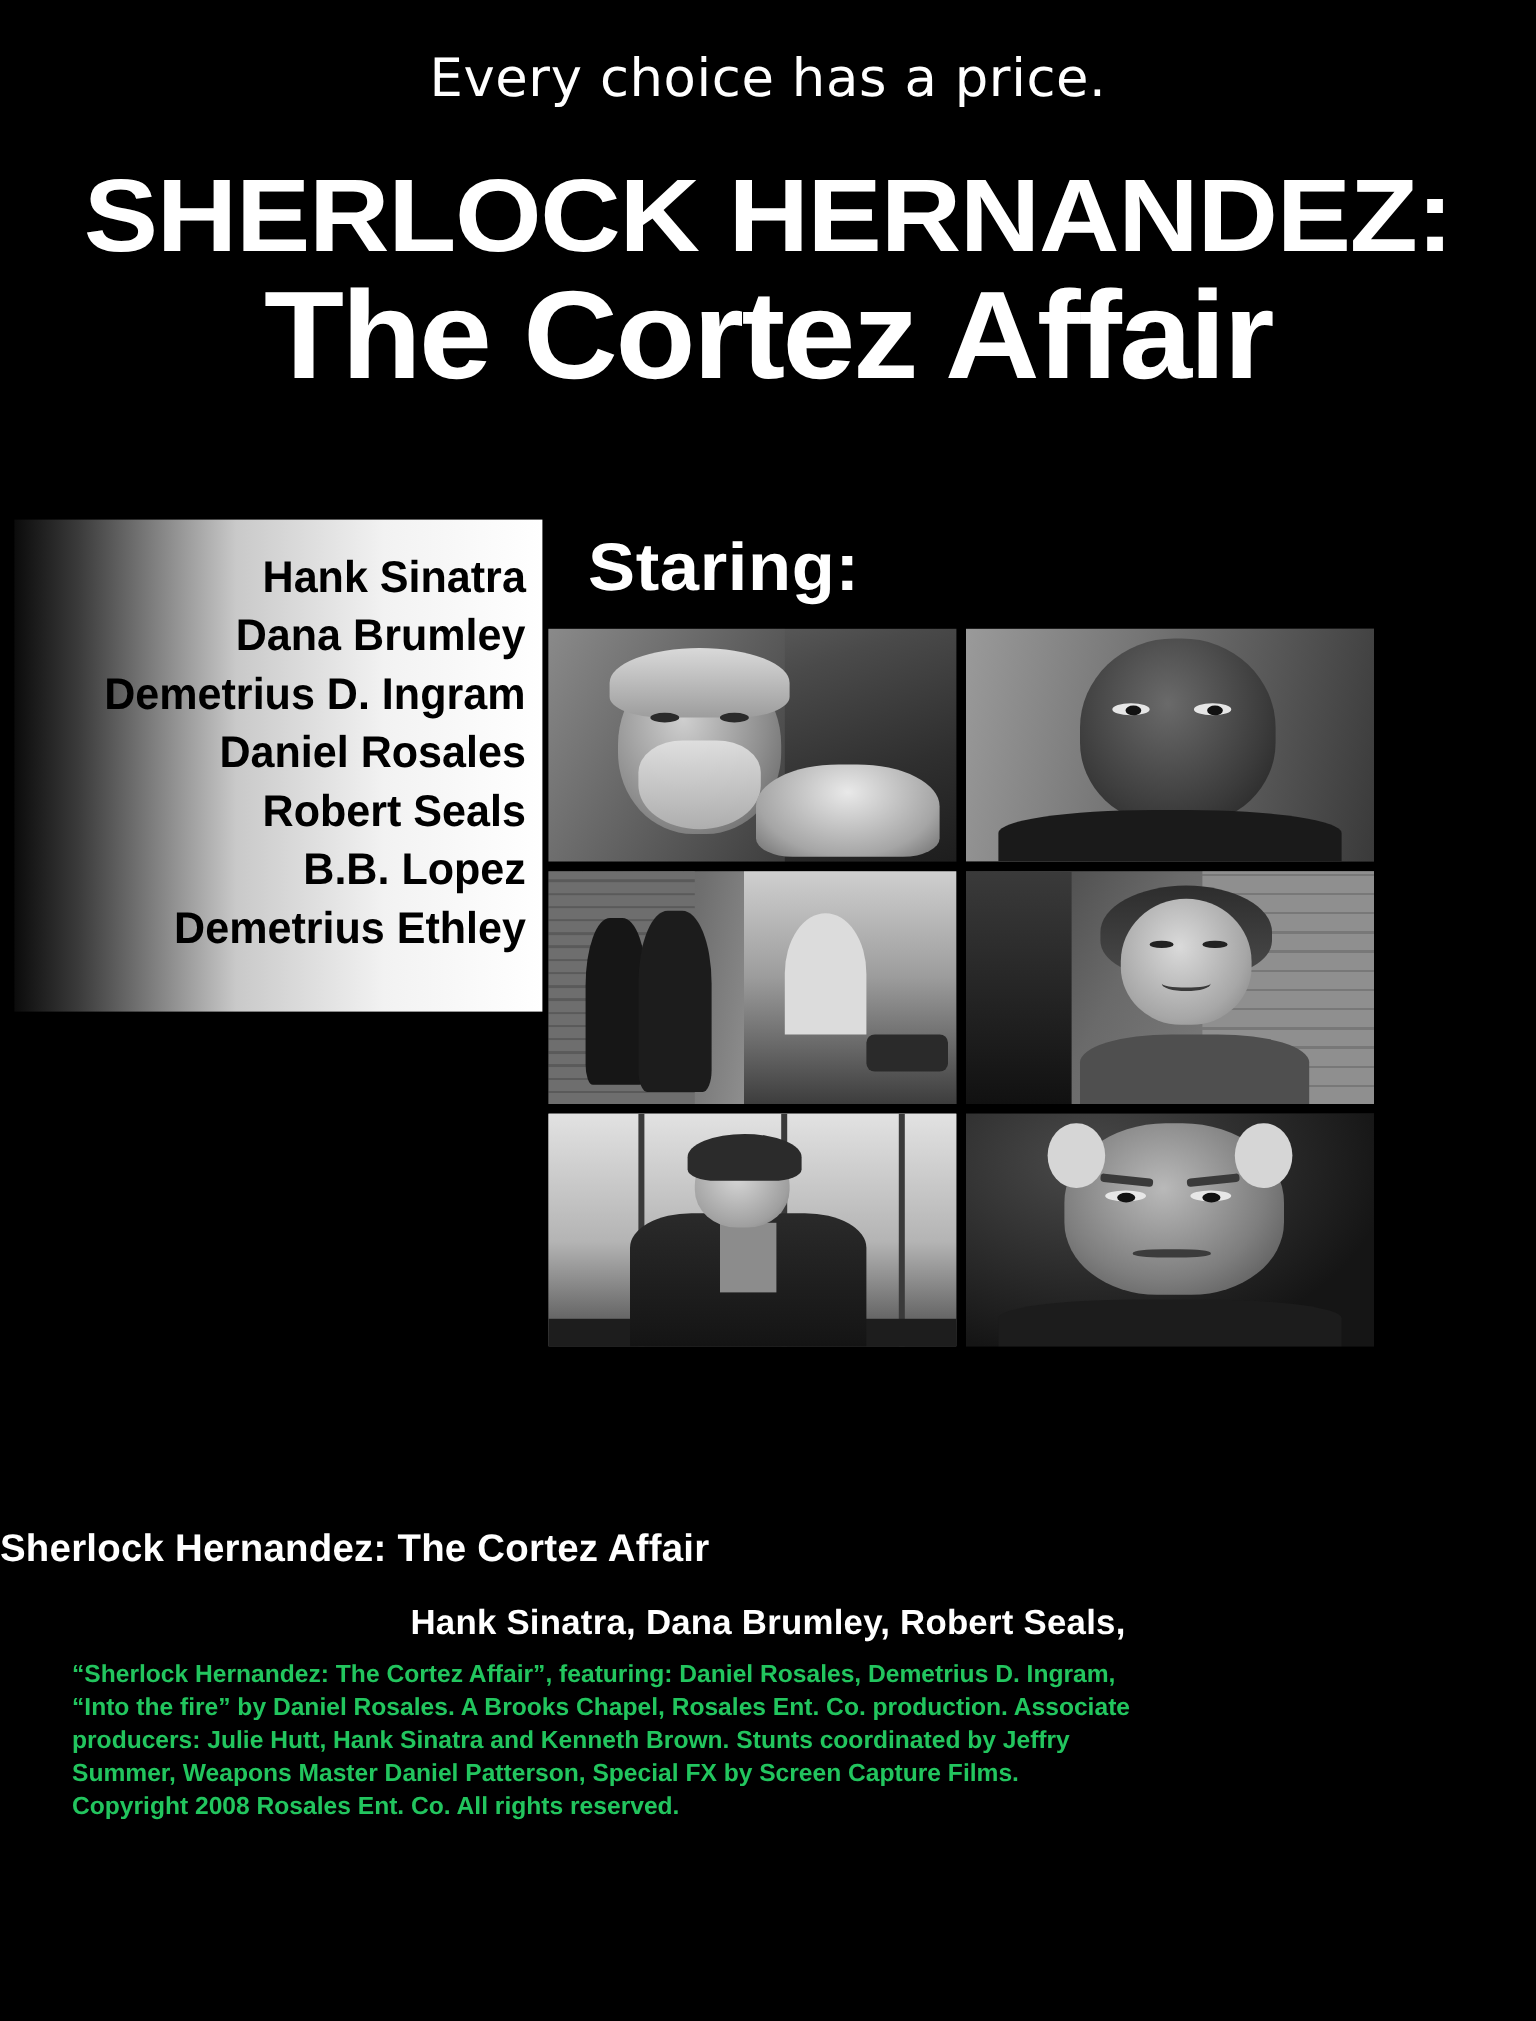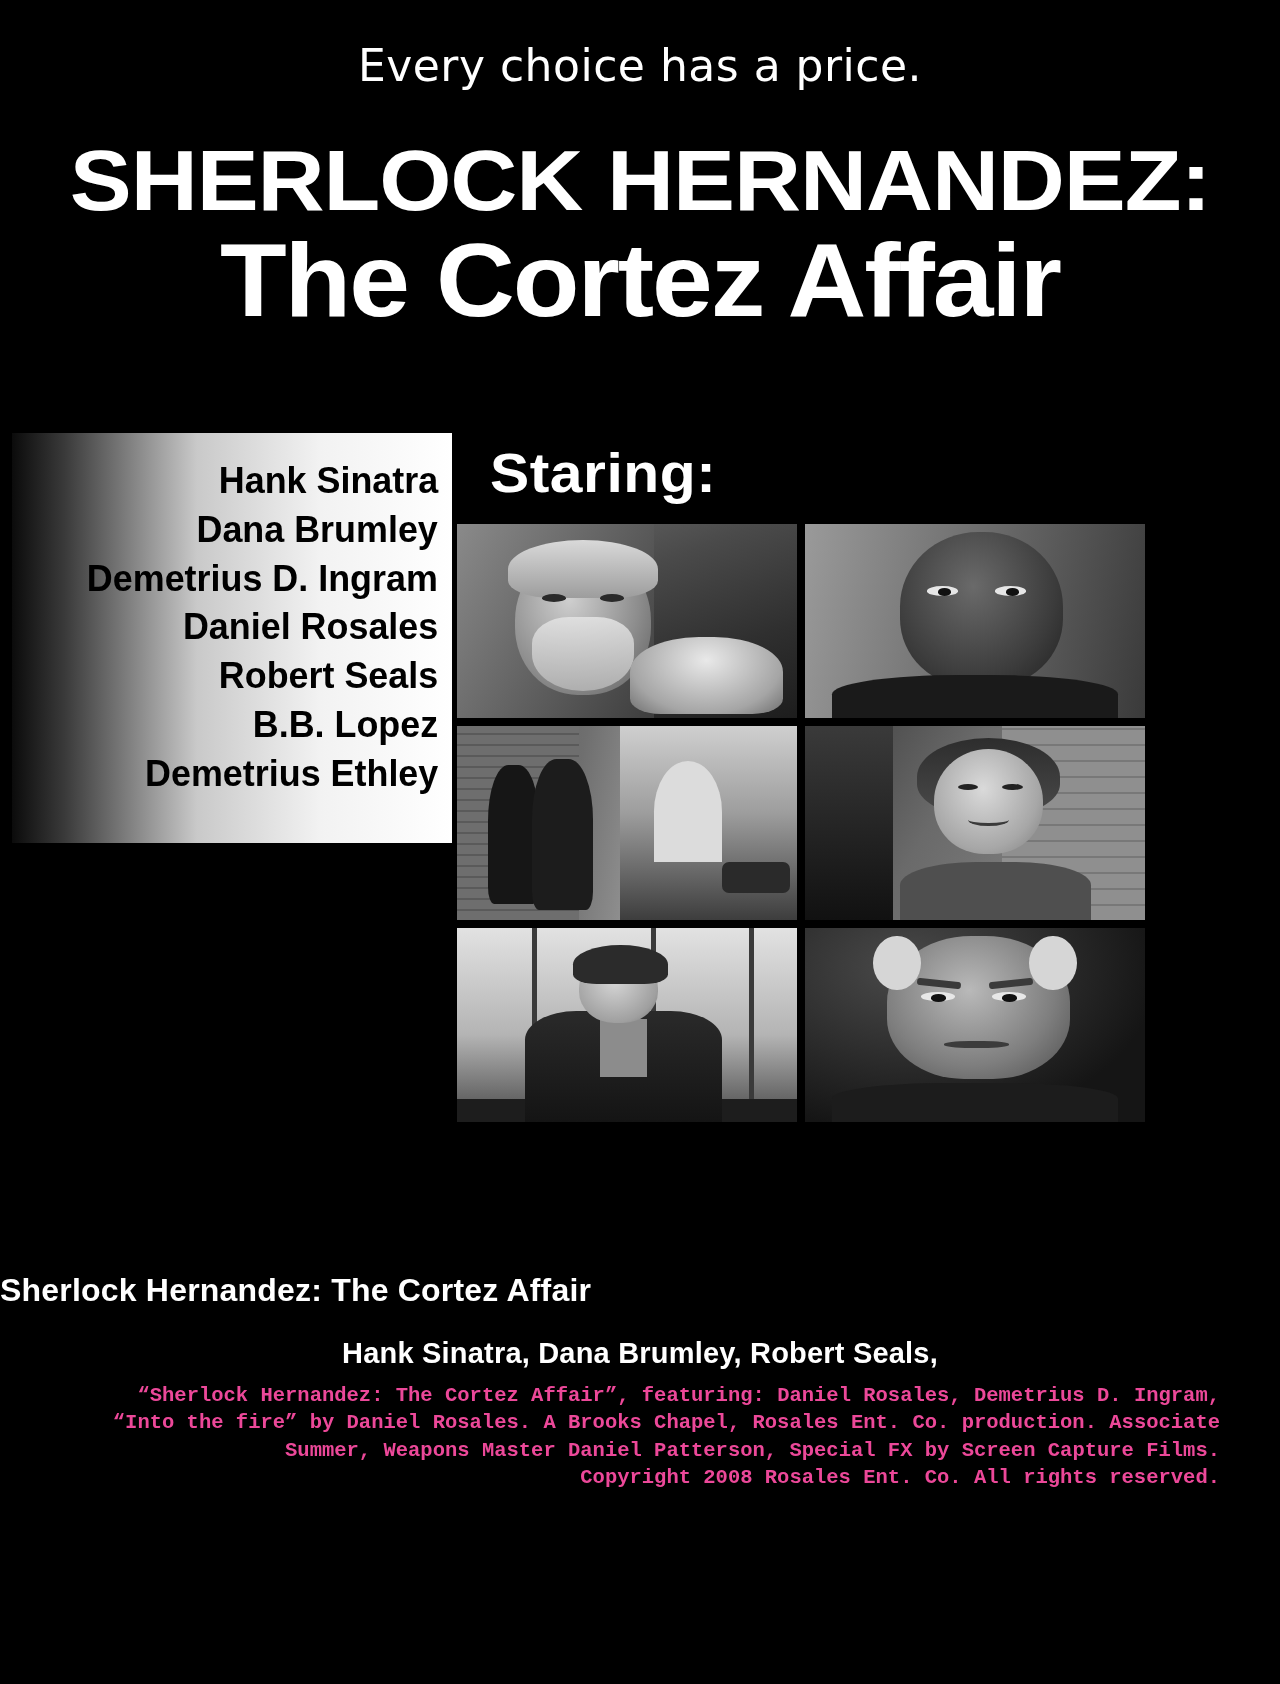--- a/index.html
+++ b/index.html
@@ -312,24 +312,24 @@
   }
   .credit-stars {
     position:absolute; top:1337px; left:0; width:100%;
     text-align:center;
     font-family:"Liberation Sans", sans-serif;
     font-weight:700; font-size:29px; letter-spacing:0.2px;
     color:#ffffff;
   }
   .credit-block {
     position:absolute; top:1382px; left:60px; width:1160px;
-    text-align:right;
-    font-family:Liberation Mono, monospace;
+    text-align:left;
+    font-family:Liberation Sans, sans-serif;
     font-weight:700; font-size:20.5px; line-height:1.34;
-    color:#ec4899;
+    color:#22c55e;
   }
   .credit-block div { white-space: nowrap; }
 </style>
 </head>
 <body>
 
 <div class="poster">
 
   <div class="tagline">Every choice has a price.</div>
 
@@ -420,17 +420,18 @@
     </div>
 
   </div>
 
   <div class="credit-title">Sherlock Hernandez: The Cortez Affair</div>
   <div class="credit-stars">Hank Sinatra, Dana Brumley, Robert Seals,</div>
 
   <div class="credit-block">
     <div>“Sherlock Hernandez: The Cortez Affair”, featuring: Daniel Rosales, Demetrius D. Ingram,</div>
     <div>“Into the fire” by Daniel Rosales. A Brooks Chapel, Rosales Ent. Co. production. Associate</div>
+    <div>producers: Julie Hutt, Hank Sinatra and Kenneth Brown. Stunts coordinated by Jeffry</div>
     <div>Summer, Weapons Master Daniel Patterson, Special FX by Screen Capture Films.</div>
     <div>Copyright 2008 Rosales Ent. Co. All rights reserved.</div>
   </div>
 
 </div>
 
 </body></html>

